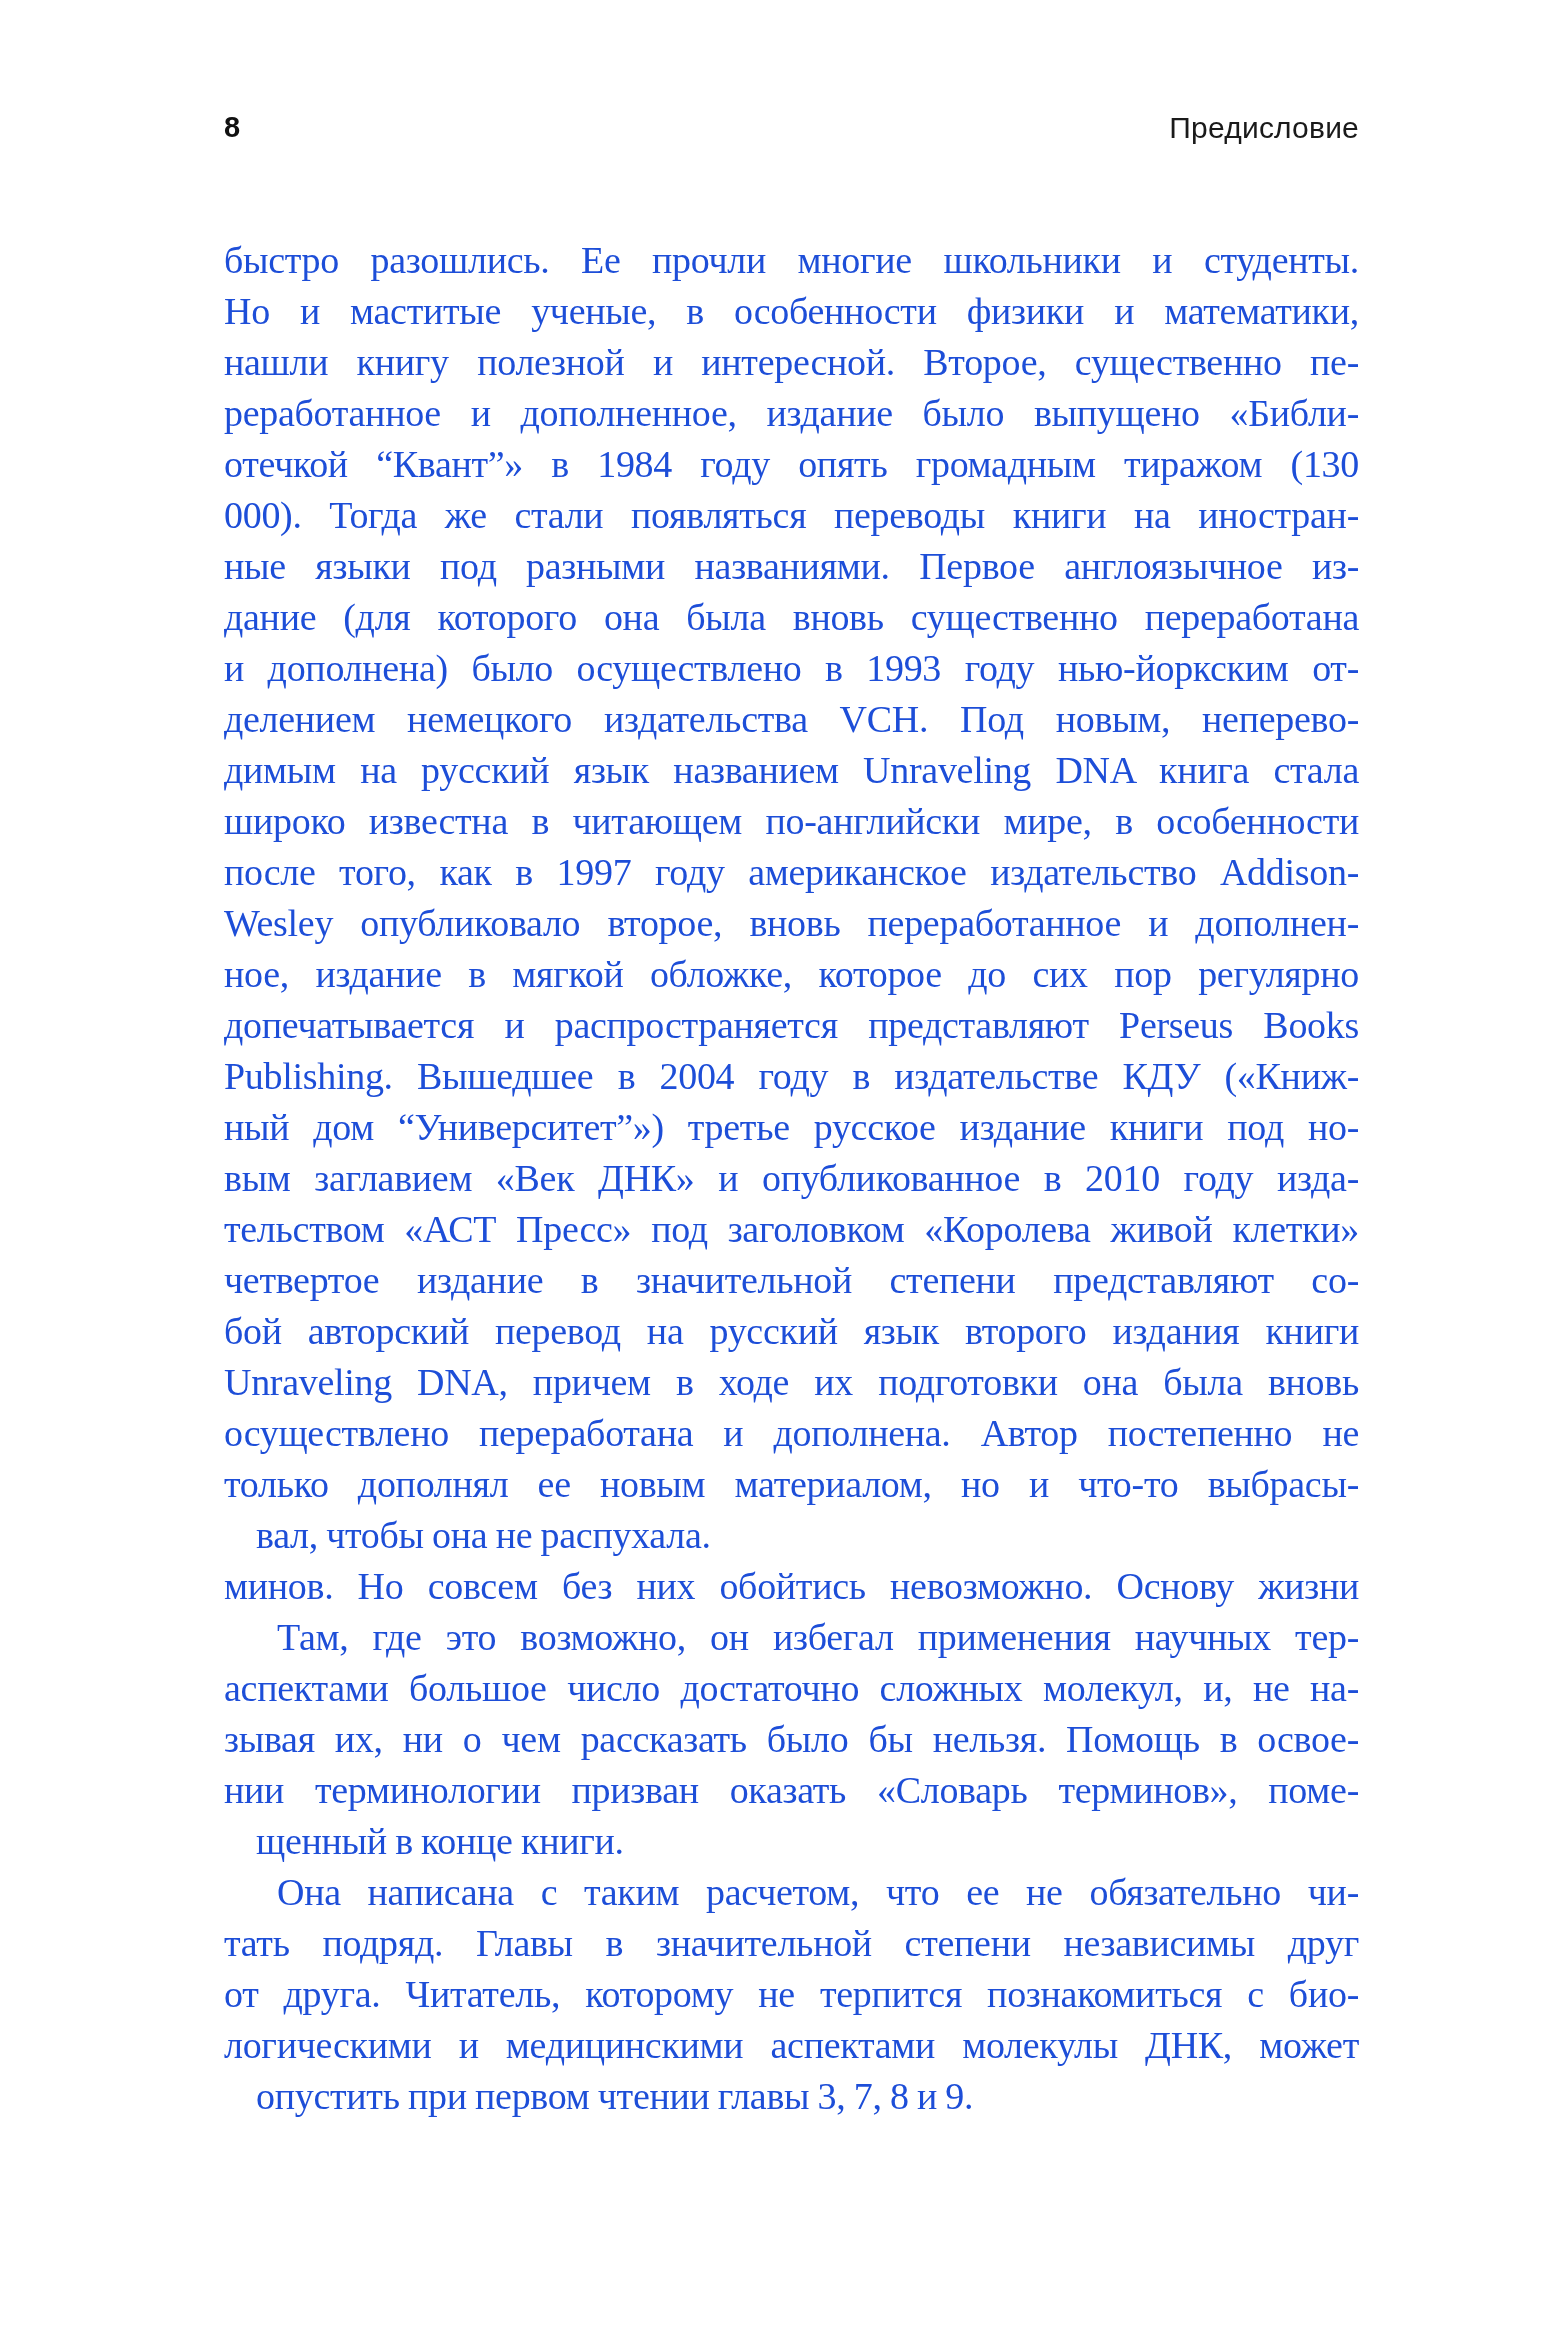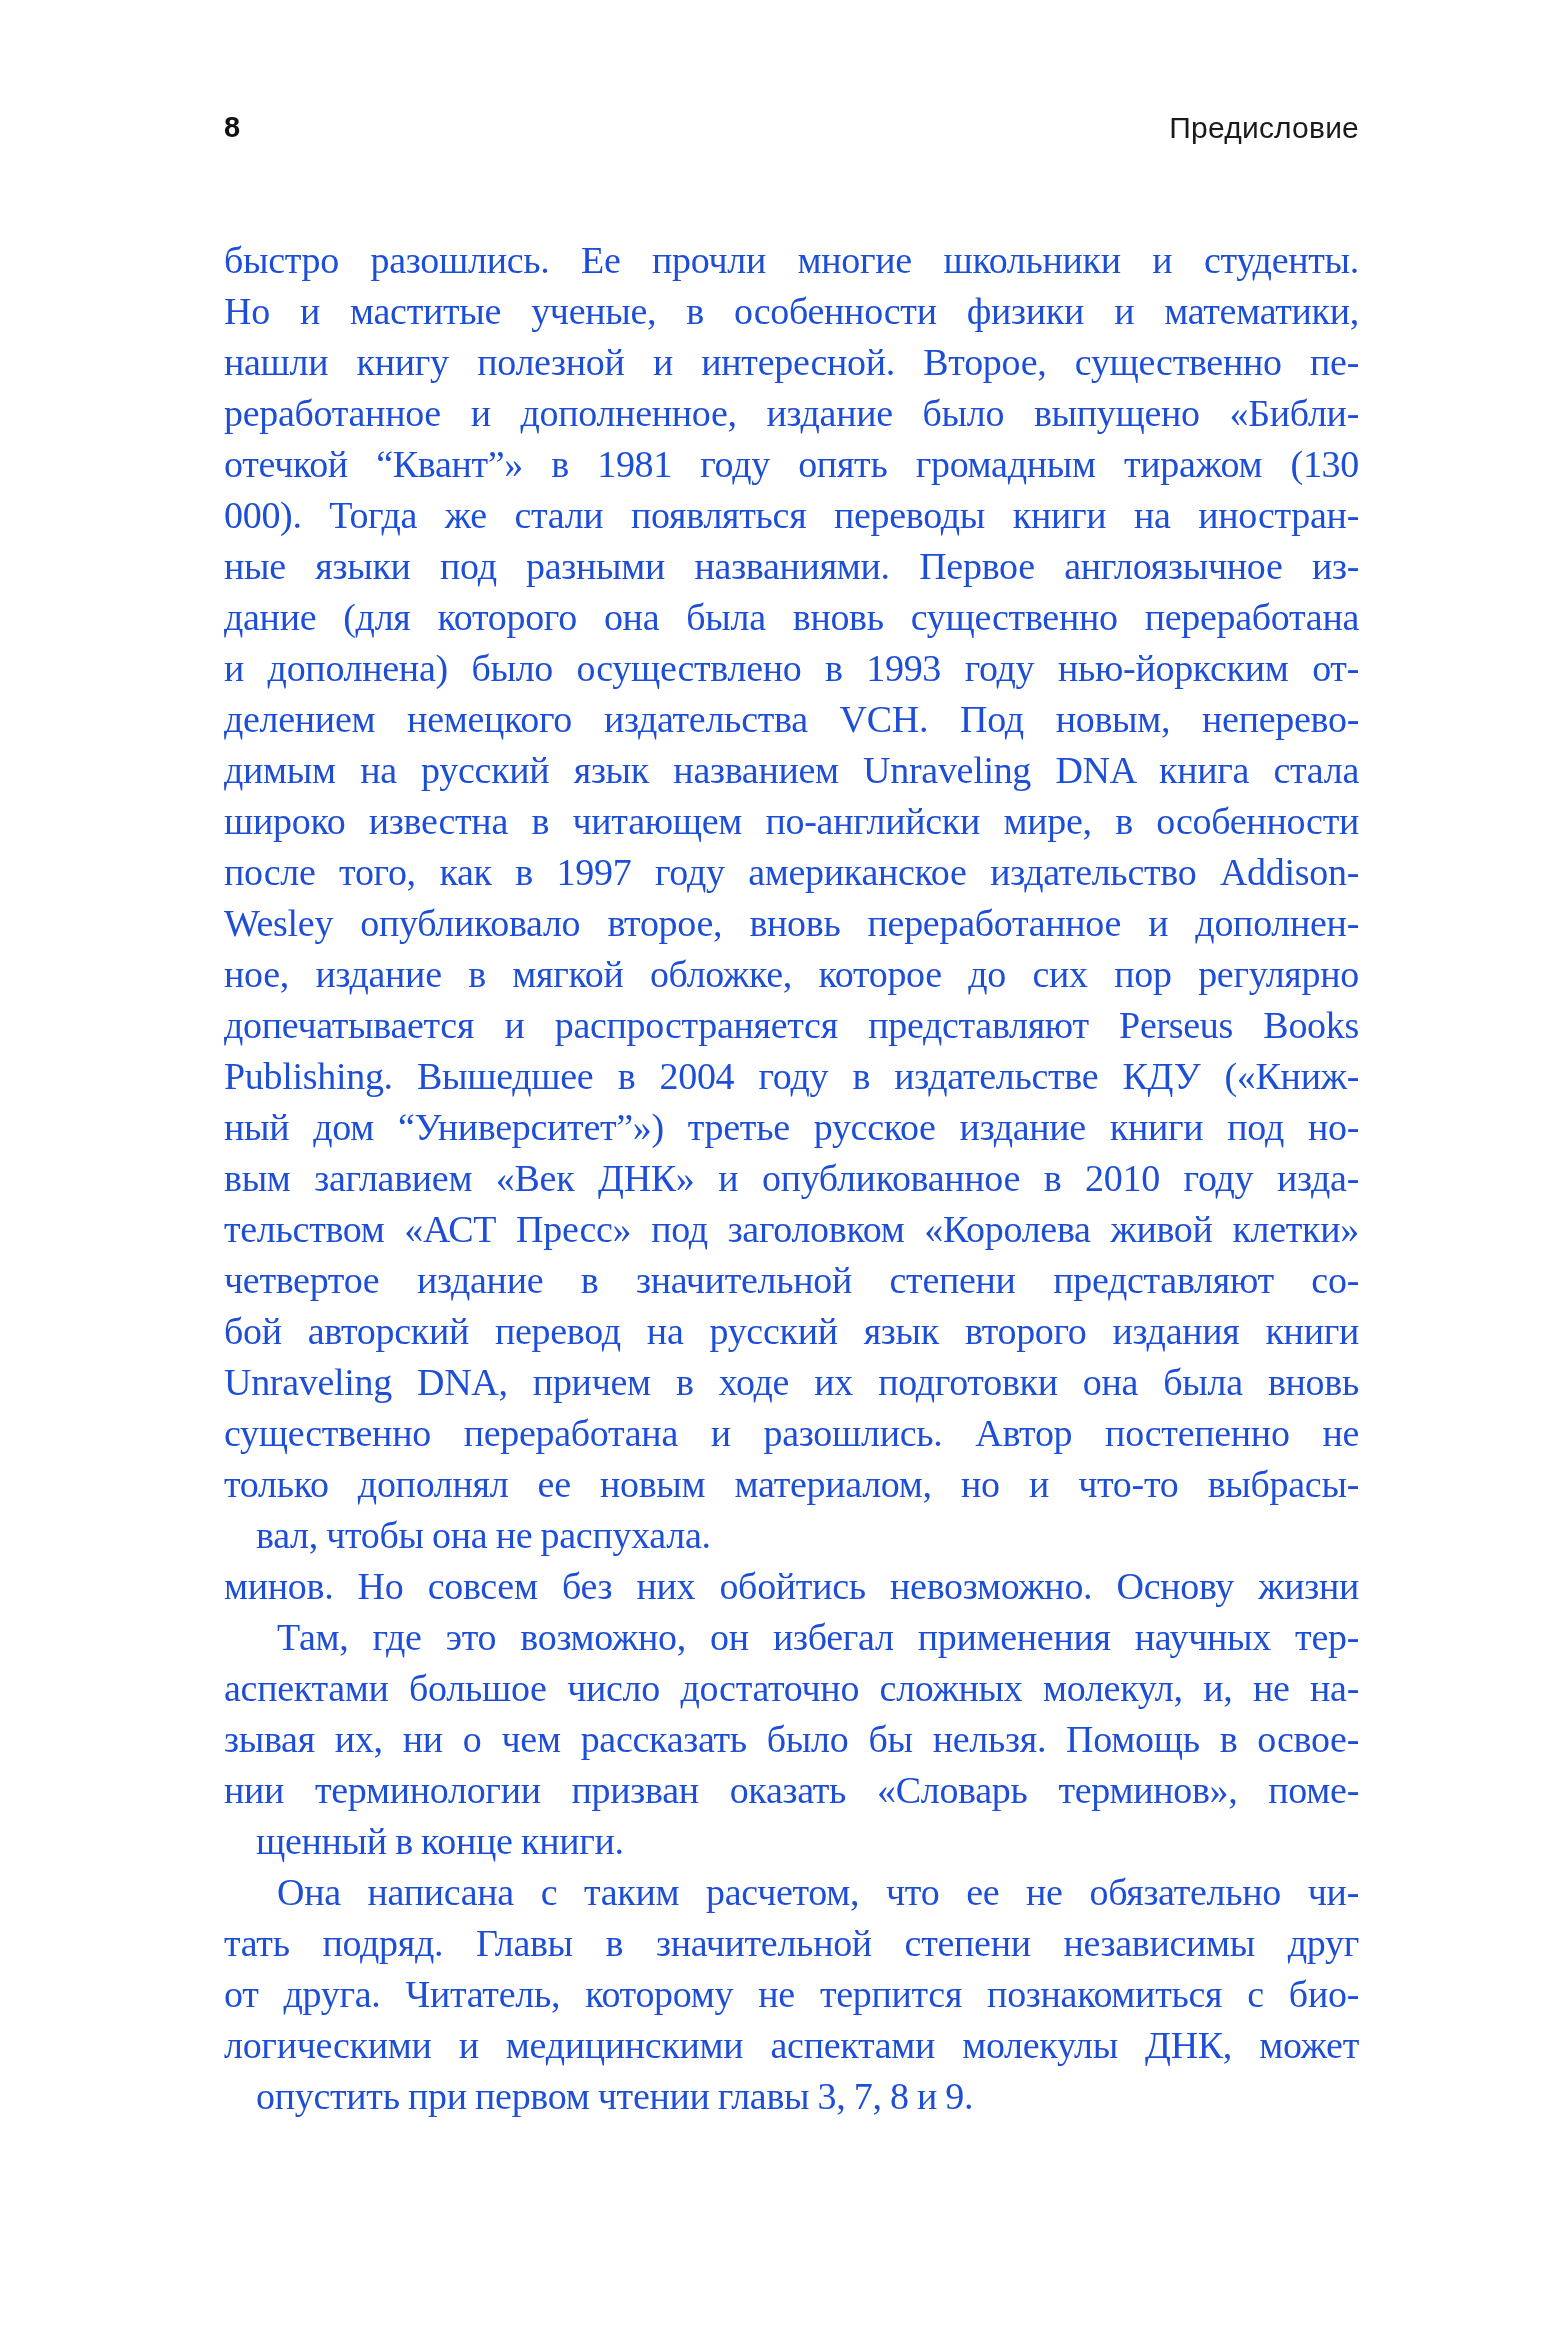--- a/index.html
+++ b/index.html
@@ -74,40 +74,40 @@
   <span class="section-title">Предисловие</span>
 </div>
 
 <div class="text-block">
 
   <div>
     <span class="line">быстро разошлись. Ее прочли многие школьники и студенты.</span>
     <span class="line">Но и маститые ученые, в особенности физики и математики,</span>
     <span class="line">нашли книгу полезной и интересной. Второе, существенно пе-</span>
     <span class="line">реработанное и дополненное, издание было выпущено «Библи-</span>
-    <span class="line">отечкой “Квант”» в 1981 году опять громадным тиражом (130</span>
+    <span class="line">отечкой “Квант”» в 1984 году опять громадным тиражом (130</span>
     <span class="line">000). Тогда же стали появляться переводы книги на иностран-</span>
     <span class="line">ные языки под разными названиями. Первое англоязычное из-</span>
     <span class="line">дание (для которого она была вновь существенно переработана</span>
     <span class="line">и дополнена) было осуществлено в 1993 году нью-йоркским от-</span>
     <span class="line">делением немецкого издательства VCH. Под новым, неперево-</span>
     <span class="line">димым на русский язык названием Unraveling DNA книга стала</span>
     <span class="line">широко известна в читающем по-английски мире, в особенности</span>
     <span class="line">после того, как в 1997 году американское издательство Addison-</span>
     <span class="line">Wesley опубликовало второе, вновь переработанное и дополнен-</span>
     <span class="line">ное, издание в мягкой обложке, которое до сих пор регулярно</span>
     <span class="line">допечатывается и распространяется представляют Perseus Books</span>
     <span class="line">Publishing. Вышедшее в 2004 году в издательстве КДУ («Книж-</span>
     <span class="line">ный дом “Университет”») третье русское издание книги под но-</span>
     <span class="line">вым заглавием «Век ДНК» и опубликованное в 2010 году изда-</span>
     <span class="line">тельством «АСТ Пресс» под заголовком «Королева живой клетки»</span>
     <span class="line">четвертое издание в значительной степени представляют со-</span>
     <span class="line">бой авторский перевод на русский язык второго издания книги</span>
     <span class="line">Unraveling DNA, причем в ходе их подготовки она была вновь</span>
-    <span class="line">существенно переработана и разошлись. Автор постепенно не</span>
+    <span class="line">осуществлено переработана и дополнена. Автор постепенно не</span>
     <span class="line">только дополнял ее новым материалом, но и что-то выбрасы-</span>
     <span class="line last">вал, чтобы она не распухала.</span>
   </div>
 
   <div>
     <span class="line">минов. Но совсем без них обойтись невозможно. Основу жизни</span>
     <span class="line indent">Там, где это возможно, он избегал применения научных тер-</span>
     <span class="line">аспектами большое число достаточно сложных молекул, и, не на-</span>
     <span class="line">зывая их, ни о чем рассказать было бы нельзя. Помощь в освое-</span>
     <span class="line">нии терминологии призван оказать «Словарь терминов», поме-</span>

